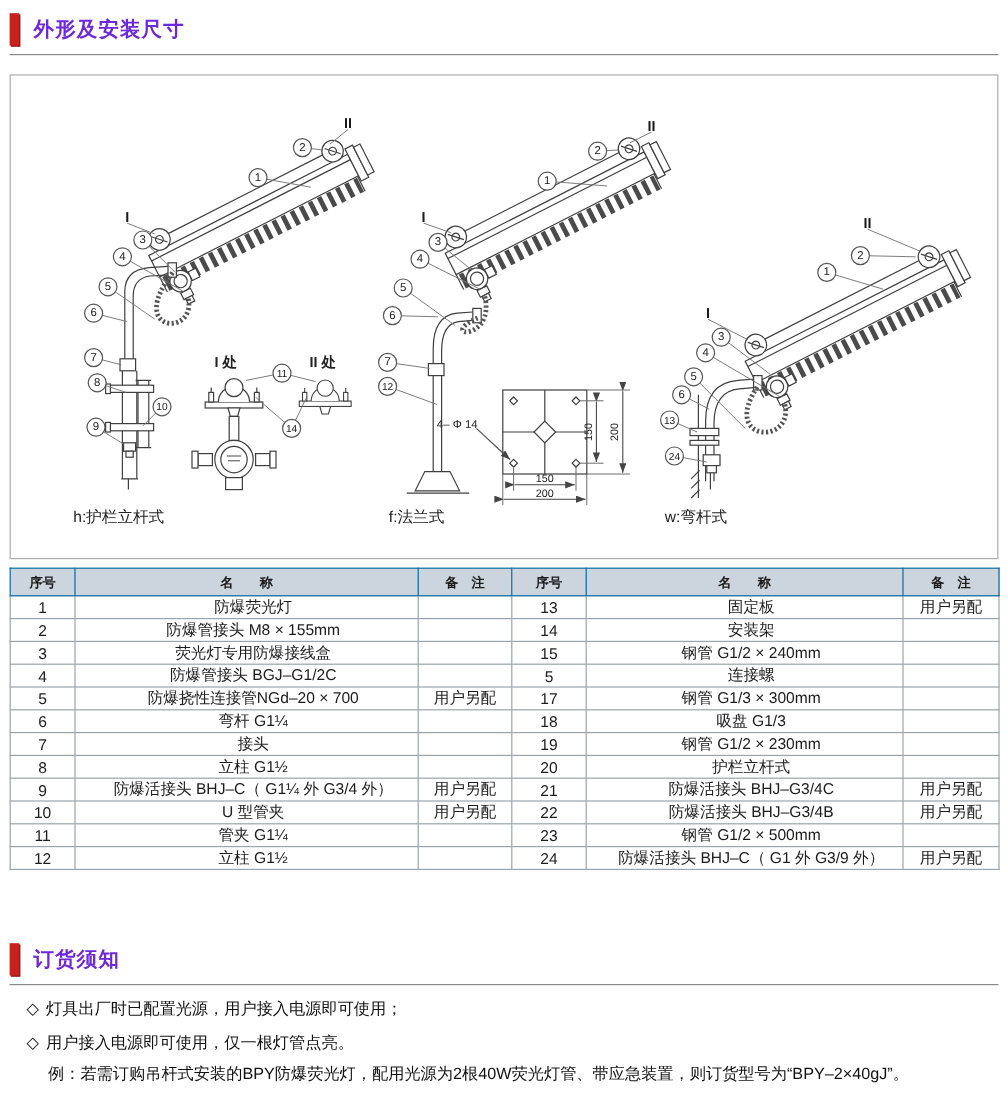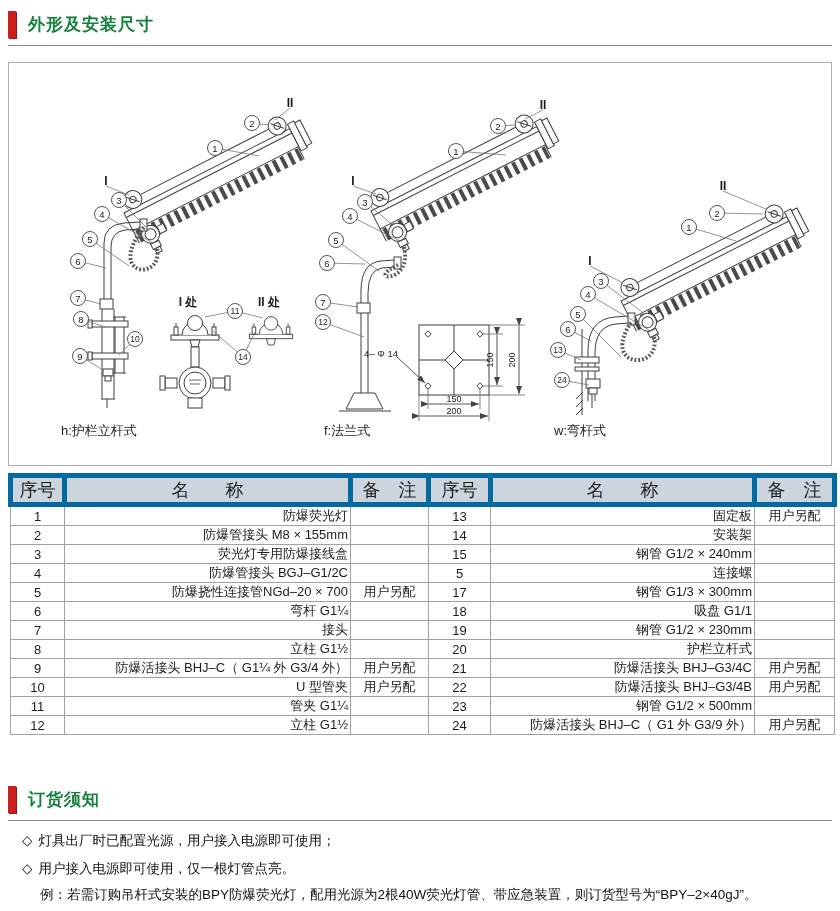--- a/index.html
+++ b/index.html
@@ -3,35 +3,35 @@
 <meta charset="utf-8">
 <style>
   html,body{margin:0;padding:0;}
   body{
     width:840px;height:911px;position:relative;background:#ffffff;
     font-family:"Liberation Sans","DejaVu Sans",sans-serif;color:#222;
     overflow:hidden;
   }
   .sec-header{position:absolute;left:8px;width:824px;height:37px;border-bottom:1px solid #8a8a8a;}
   .sec-bar{position:absolute;left:0;top:3px;width:8px;height:27px;background:#c9201d;box-shadow:1px 1px 0 #8c1512;}
-  .sec-title{position:absolute;left:20px;top:5px;font-size:17px;font-weight:bold;color:#15803d;letter-spacing:1px;}
+  .sec-title{position:absolute;left:20px;top:5px;font-size:17px;font-weight:bold;color:#6d28d9;letter-spacing:1px;}
   #hdr1{top:8px;}
   #hdr2{top:783px;}
   .figure-box{position:absolute;left:8px;top:62px;width:822px;height:402px;border:1px solid #adadad;background:#fff;}
   svg text{font-family:"Liberation Sans","DejaVu Sans",sans-serif;}
   .parts-table{
     position:absolute;left:8px;top:473px;width:824px;
     border-collapse:collapse;table-layout:fixed;font-size:13px;color:#1c1c1c;
   }
   .parts-table th{
-    background:#ccd4de;border:5px solid #0369a1;font-weight:normal;
-    height:22px;font-size:18px;text-align:center;padding:0;
+    background:#ccd4de;border:1px solid #0369a1;font-weight:bold;
+    height:22px;font-size:11px;text-align:center;padding:0;
   }
   .parts-table td{border:1px solid #9aa4ad;height:18px;padding:0 2px;background:#fff;white-space:nowrap;overflow:hidden;}
-  .parts-table td.name{text-align:right;padding-left:13px;}
+  .parts-table td.name{text-align:center;padding-left:13px;}
   .parts-table td.ctr{text-align:center;}
   .notes{position:absolute;left:10px;top:828px;width:822px;font-size:13.5px;color:#111;}
   .note-line{position:absolute;left:0;white-space:nowrap;margin-left:12px;}
   .note-bullet{margin-right:6px;}
   #note-0{top:4px;}
   #note-1{top:32px;}
   #note-example{position:absolute;left:30px;top:58px;white-space:nowrap;font-size:13.5px;}
 </style>
 </head>
 <body>
@@ -358,21 +358,21 @@
         <td class="ctr">用户另配</td>
         <td class="ctr">17</td>
         <td class="name">钢管 G1/3 × 300mm</td>
         <td class="ctr"></td>
       </tr>
       <tr>
         <td class="ctr">6</td>
         <td class="name">弯杆 G1¼</td>
         <td class="ctr"></td>
         <td class="ctr">18</td>
-        <td class="name">吸盘 G1/1</td>
+        <td class="name">吸盘 G1/3</td>
         <td class="ctr"></td>
       </tr>
       <tr>
         <td class="ctr">7</td>
         <td class="name">接头</td>
         <td class="ctr"></td>
         <td class="ctr">19</td>
         <td class="name">钢管 G1/2 × 230mm</td>
         <td class="ctr"></td>
       </tr>

